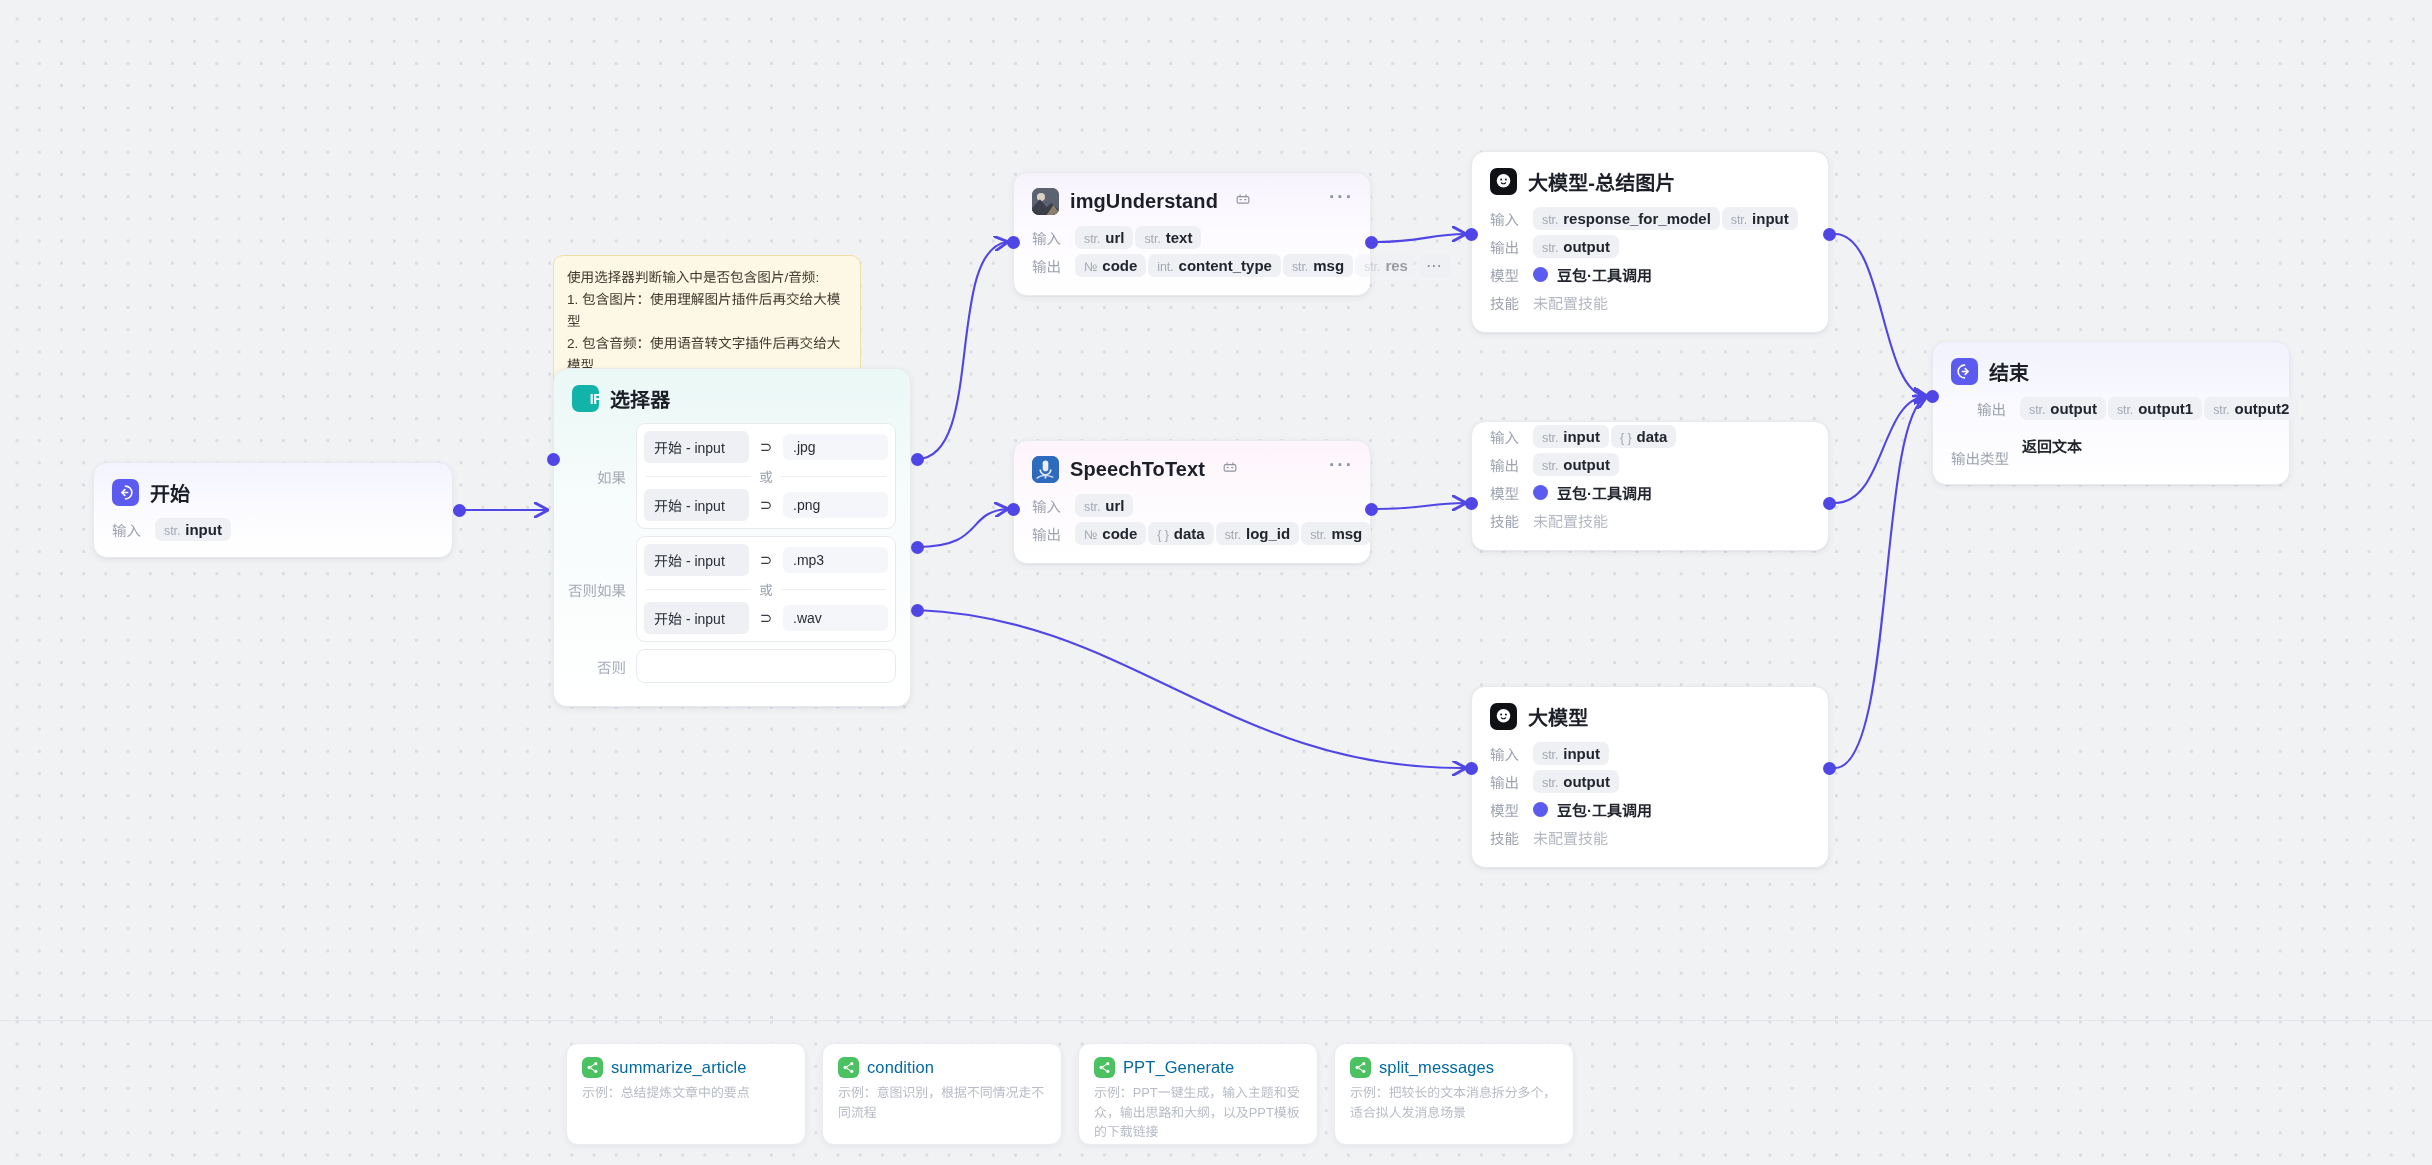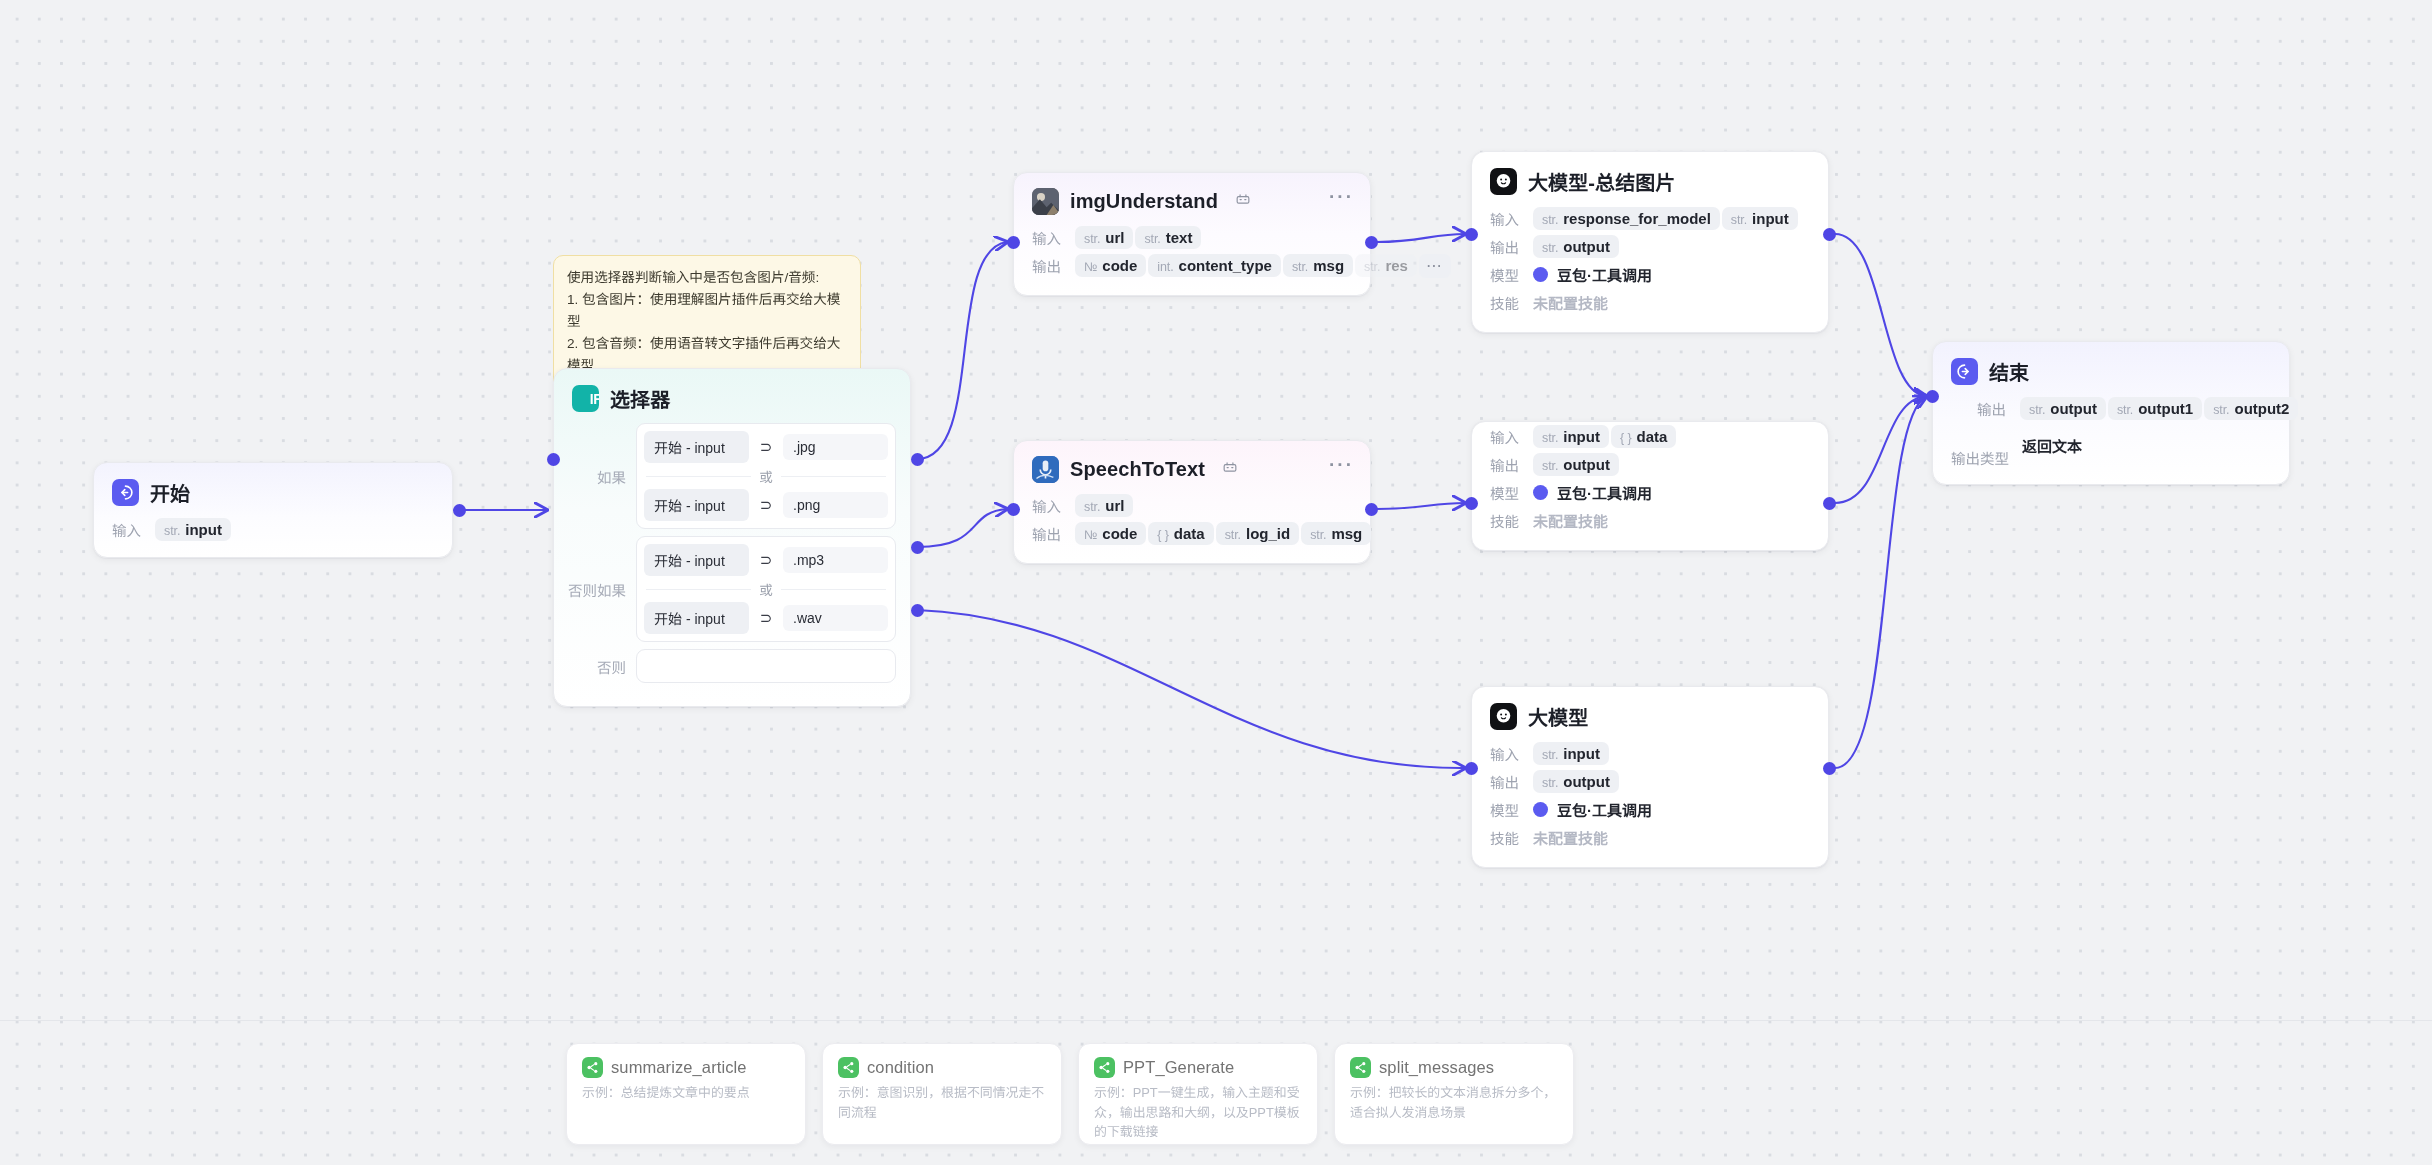--- a/index.html
+++ b/index.html
@@ -69,21 +69,21 @@
     font-size: 12.5px; font-weight: 400; color: #a3a8b5;
     letter-spacing: -.1px;
   }
   .chip.faded { opacity: .42; }
   .chip.dots {
     padding: 5px 8px; color: #8a8f9c; font-weight: 700;
     letter-spacing: 1.3px; font-size: 12px;
   }
 
   .meta-val { font-size: 15px; color: #22252e; font-weight: 600; white-space: nowrap; }
-  .meta-val.muted { color: #b4b8c4; font-weight: 700; }
+  .meta-val.muted { color: #b4b8c4; font-weight: 400; }
 
   .model-dot {
     width: 15px; height: 15px; border-radius: 50%;
     background: #5b5bf0; display: inline-block; flex: none;
   }
 
   .node-menu {
     position: absolute; right: 16px; top: 18px;
     font-size: 19px; letter-spacing: 2px; color: #8d92a0;
     line-height: .6; font-weight: 700; cursor: pointer;
@@ -194,21 +194,21 @@
     background: #fff; border: 1px solid #ececf0; border-radius: 12px;
     box-shadow: 0 2px 6px rgba(17,20,45,.05);
     padding: 13px 15px 10px 15px;
     cursor: pointer;
   }
   .tpl-head { display: flex; align-items: center; gap: 8px; }
   .tpl-ic {
     width: 21px; height: 21px; border-radius: 6px; background: #4cc162;
     display: flex; align-items: center; justify-content: center; flex: none;
   }
-  .tpl-name { font-size: 16.5px; color: #737373; font-weight: 500; letter-spacing: .1px; }
+  .tpl-name { font-size: 16.5px; color: #0369a1; font-weight: 500; letter-spacing: .1px; }
   .tpl-desc {
     margin-top: 5px; font-size: 12.9px; line-height: 1.52; color: #b8bcc6;
   }
 
   .nowrap { white-space: nowrap; }
 </style>
 </head>
 <body>
 
 <div id="canvas">

